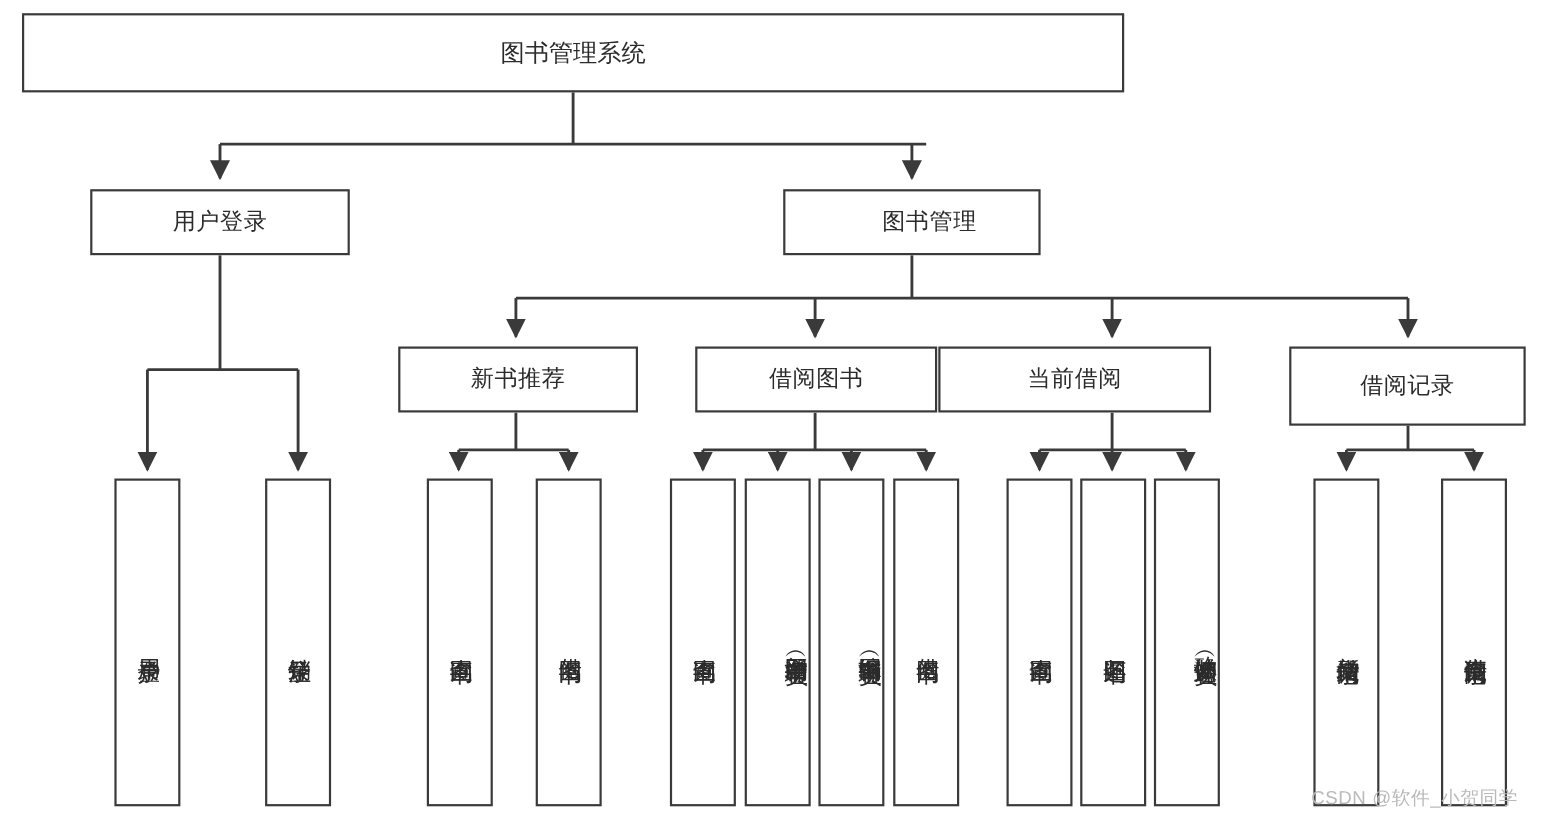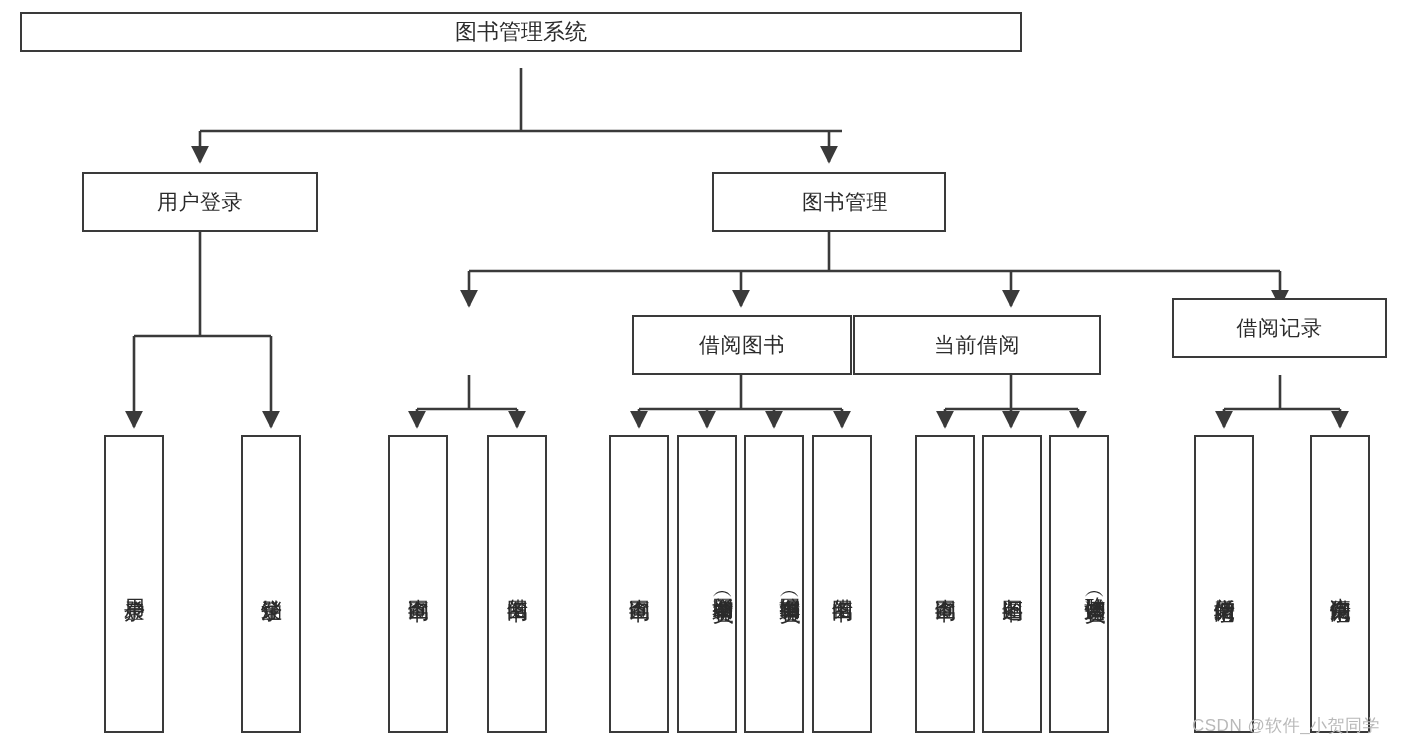--- a/index.html
+++ b/index.html
@@ -114,38 +114,41 @@
       <path d="M 1011 409 L 1011 427" marker-end="url(#arrow)"></path>
       <path d="M 1078 409 L 1078 427" marker-end="url(#arrow)"></path>
 
       <path d="M 1280 375 L 1280 409"></path>
       <path d="M 1224 409 L 1340 409"></path>
       <path d="M 1224 409 L 1224 427" marker-end="url(#arrow)"></path>
       <path d="M 1340 409 L 1340 427" marker-end="url(#arrow)"></path>
     </g>
   </svg>
 
-  <div class="node root" style="left:20px; top:12px; width:1002px; height:40px;">
+  <div class="node root" style="left:20px; top:12px; width:1002px; height:72px;">
     <span>图书管理系统</span>
   </div>
 
   <div class="node horiz" style="left:82px; top:172px; width:236px; height:60px;">
     <span>用户登录</span>
   </div>
   <div class="node horiz" style="left:712px; top:172px; width:234px; height:60px;padding-left:32px;">
     <span>图书管理</span>
   </div>
 
+  <div class="node horiz" style="left:362px; top:315px; width:218px; height:60px;">
+    <span>新书推荐</span>
+  </div>
   <div class="node horiz" style="left:632px; top:315px; width:220px; height:60px;">
     <span>借阅图书</span>
   </div>
   <div class="node horiz" style="left:853px; top:315px; width:248px; height:60px;">
     <span>当前借阅</span>
   </div>
-  <div class="node horiz" style="left:1172px; top:298px; width:215px; height:60px;">
+  <div class="node horiz" style="left:1172px; top:315px; width:215px; height:72px;">
     <span>借阅记录</span>
   </div>
 
   <div class="node vert" style="left:104px; top:435px; width:60px; height:298px; align-items:center;">
     <span>用户登录</span>
   </div>
   <div class="node vert" style="left:241px; top:435px; width:60px; height:298px; align-items:center;">
     <span>注销登录</span>
   </div>
 

